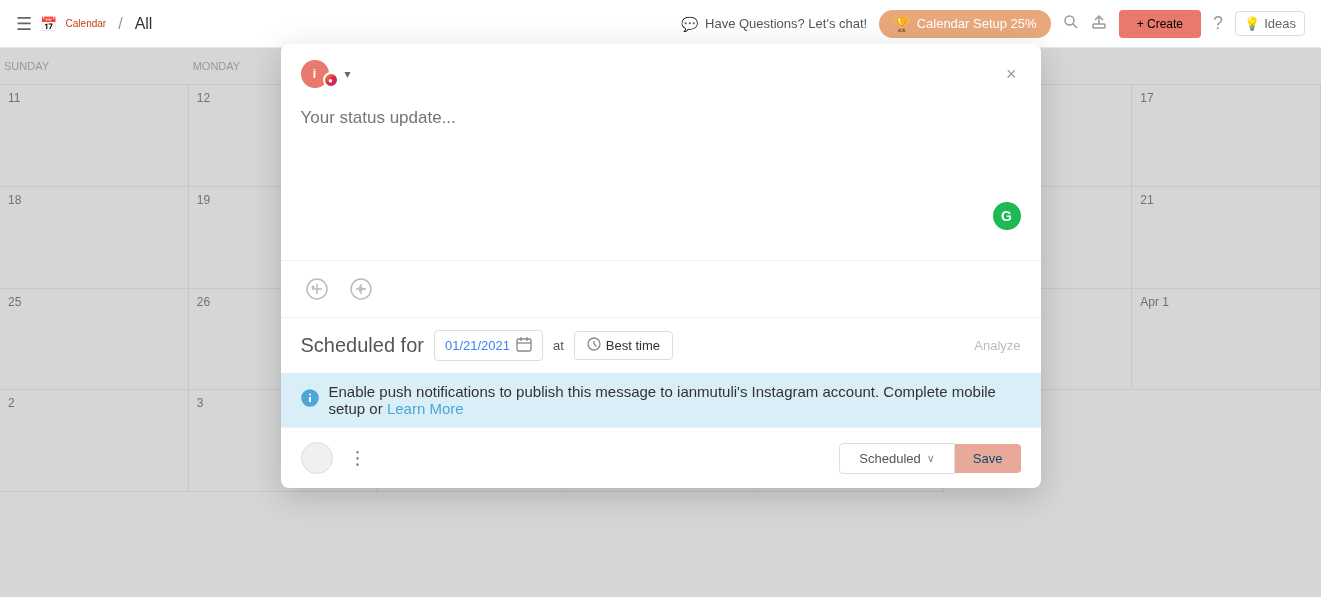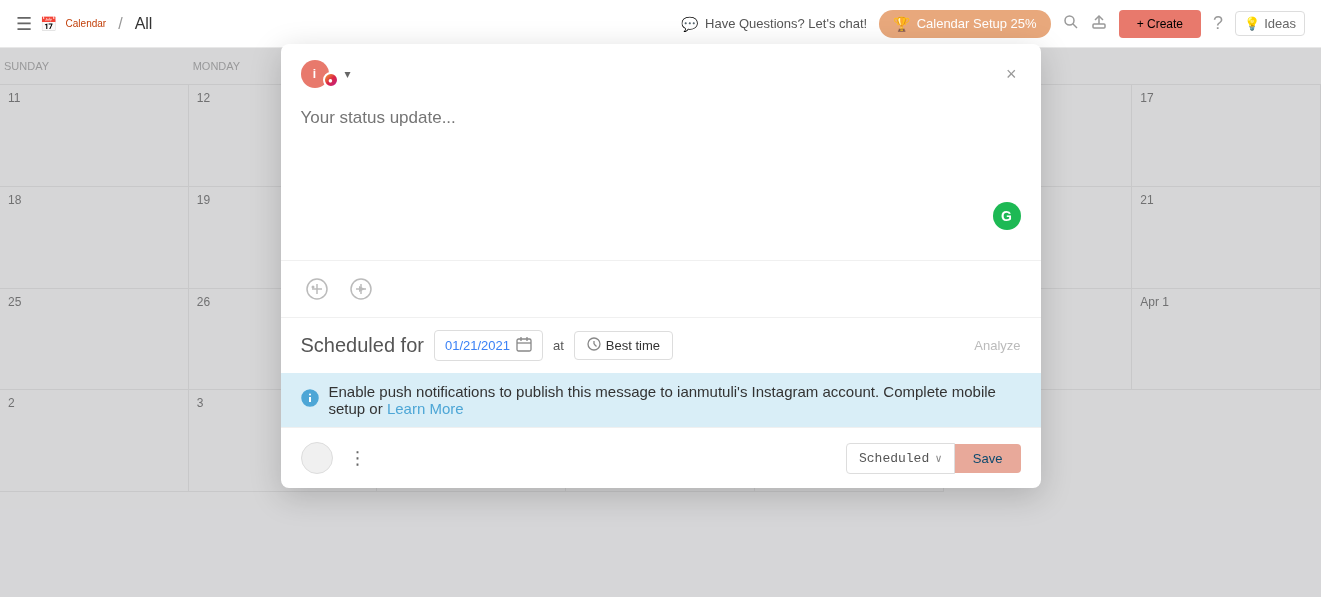--- a/index.html
+++ b/index.html
@@ -402,26 +402,25 @@
       display: flex;
       align-items: center;
       gap: 0;
     }
     .scheduled-dropdown {
       display: flex;
       align-items: center;
       gap: 6px;
       border: 1px solid #ddd;
       border-radius: 4px 0 0 4px;
-      padding: 7px 12px;
+      padding: 7px 19px;
       background: #fff;
       cursor: pointer;
       font-size: 13px;
       color: #555;
-      font-family: Liberation Mono, monospace;
     }
     .chevron-down {
       font-size: 11px;
       color: #888;
     }
     .save-btn {
       background: #e8a99a;
       color: #0c4a6e;
       border: none;
       border-radius: 0 4px 4px 0;

